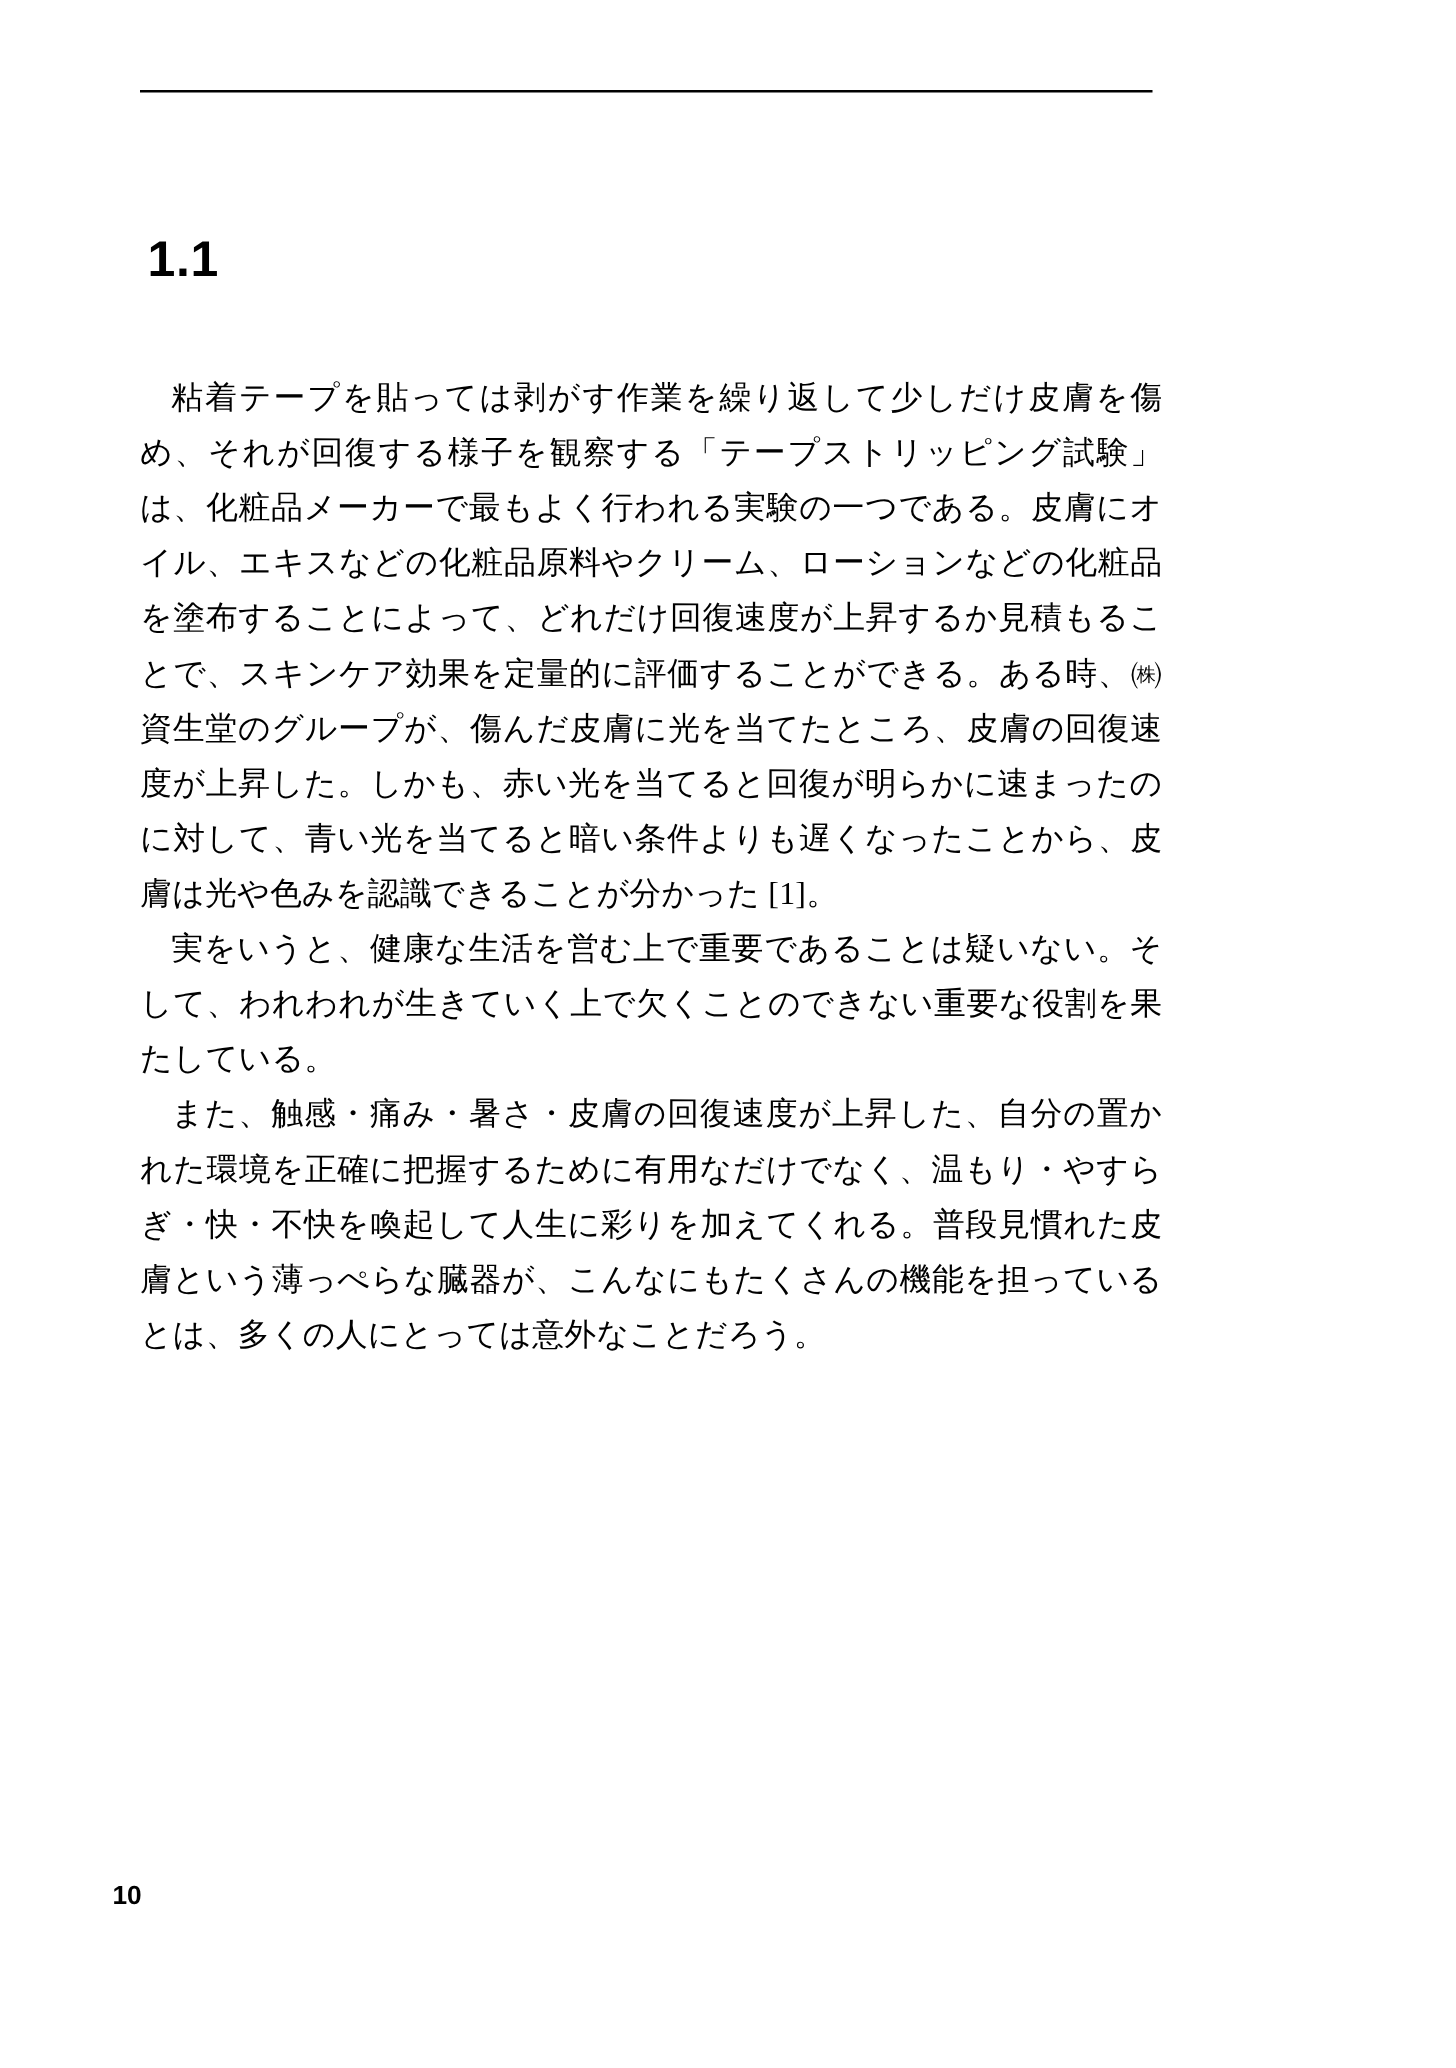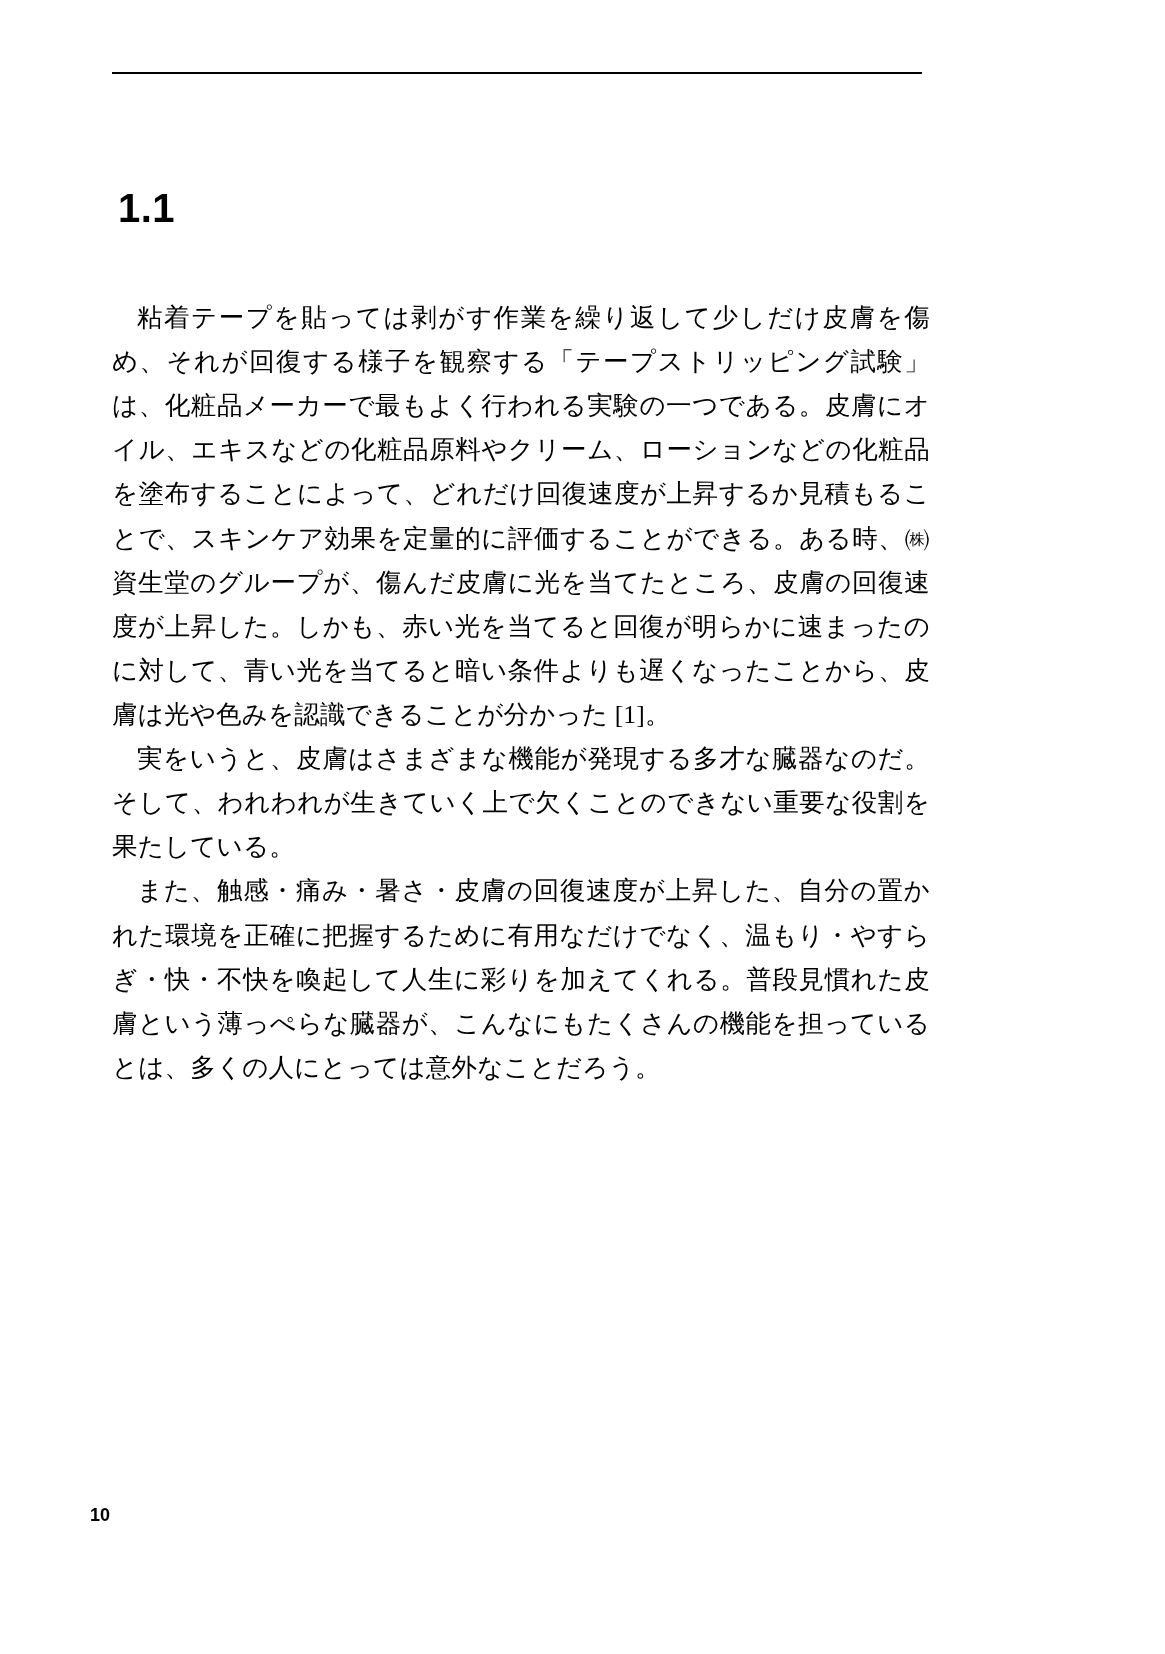--- a/index.html
+++ b/index.html
@@ -90,35 +90,35 @@
     margin-top: 0;
   }
 
   
   .folio {
     position: absolute;
     left: 90px;
     top: 1505px;
     font-family: "Liberation Sans", "DejaVu Sans", sans-serif;
     font-weight: bold;
-    font-size: 18px;
+    font-size: 21px;
   }
 </style>
 </head>
 <body>
 
 <div class="page">
 
   <div class="runhead-rule"></div>
 
   <h1 class="sec-heading">
     <span class="secnum">1.1</span>
   </h1>
 
   <div class="body-block">
     <p class="para">粘着テープを貼っては剥がす作業を繰り返して少しだけ皮膚を傷め、それが回復する様子を観察する「テープストリッピング試験」は、化粧品メーカーで最もよく行われる実験の一つである。皮膚にオイル、エキスなどの化粧品原料やクリーム、ローションなどの化粧品を塗布することによって、どれだけ回復速度が上昇するか見積もることで、スキンケア効果を定量的に評価することができる。ある時、㈱資生堂のグループが、傷んだ皮膚に光を当てたところ、皮膚の回復速度が上昇した。しかも、赤い光を当てると回復が明らかに速まったのに対して、青い光を当てると暗い条件よりも遅くなったことから、皮膚は光や色みを認識できることが分かった [1]。</p>
-    <p class="para">実をいうと、皮膚はさまざまな機能が発現する多才な臓器なのだ。そして、われわれが生きていく上で欠くことのできない重要な役割を果たしている。</p>
+    <p class="para">実をいうと、健康な生活を営む上で重要であることは疑いない。そして、われわれが生きていく上で欠くことのできない重要な役割を果たしている。</p>
     <p class="para">また、触感・痛み・暑さ・皮膚の回復速度が上昇した、自分の置かれた環境を正確に把握するために有用なだけでなく、温もり・やすらぎ・快・不快を喚起して人生に彩りを加えてくれる。普段見慣れた皮膚という薄っぺらな臓器が、こんなにもたくさんの機能を担っているとは、多くの人にとっては意外なことだろう。</p>
   </div>
 
   <div class="folio">10</div>
 
 </div>
 
 </body></html>

